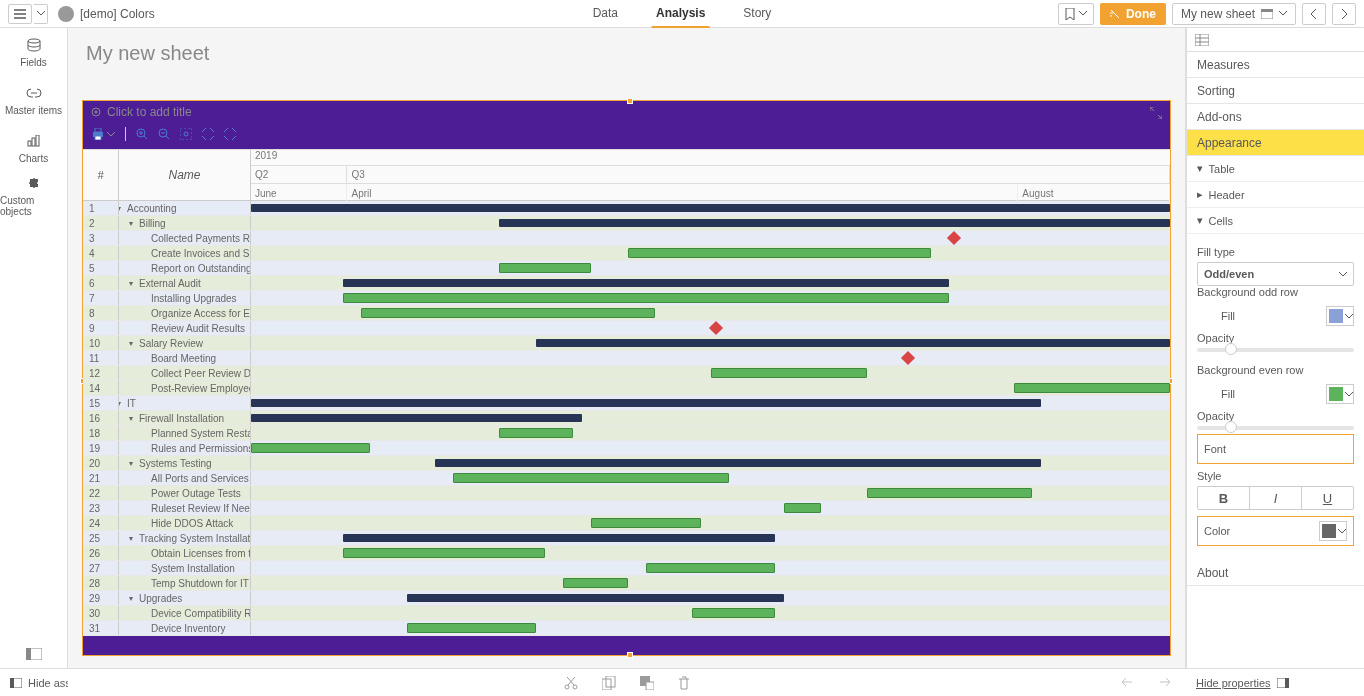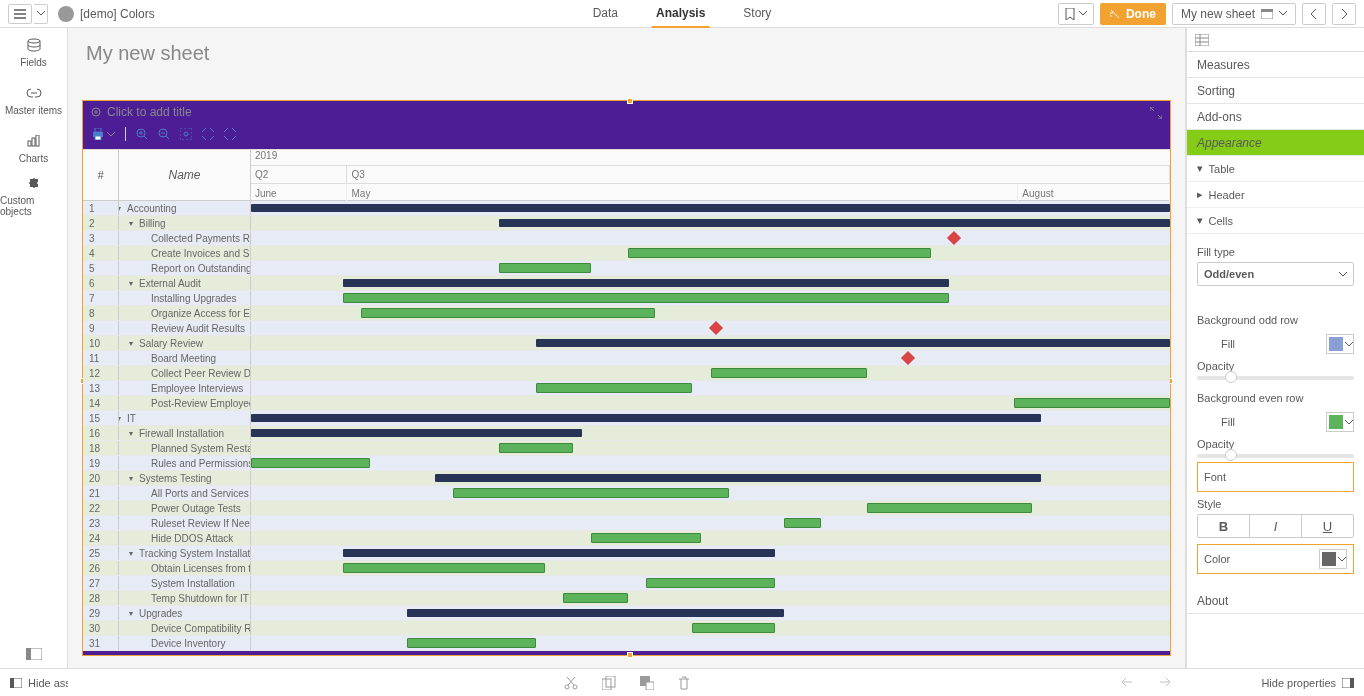--- a/index.html
+++ b/index.html
@@ -60,41 +60,41 @@
 .tree-tog { position:absolute; font-size:8px; color:#666; }
 .bar { position:absolute; top:2px; height:11px; border-radius:1px; }
 .bar.summary { background:#283455; top:3px; height:8px; }
 .bar.task { background:#5cb35c; border:1px solid #3d8a3d; height:10px; }
 .milestone { position:absolute; width:10px; height:10px; background:#d94545; transform: rotate(45deg); top:2px; }
 
 
 .right-panel { position:absolute; top:28px; right:0; width:178px; bottom:28px; background:#fff; border-left:1px solid #ddd; overflow-y:auto; font-size:11px; }
 .rp-top { height:24px; border-bottom:1px solid #ddd; display:flex; align-items:center; padding:0 8px; }
 .rp-sec { height:26px; border-bottom:1px solid #e5e5e5; display:flex; align-items:center; padding:0 10px; font-size:12px; color:#595959; cursor:pointer; }
-.rp-sec.group { background:#84cc16;font-style:italic; }
+.rp-sec.group { background:#fde047; }
 .rp-sub { padding:6px 10px; border-bottom:1px solid #eee; display:flex; align-items:center; gap:6px; font-size:11px; color:#595959; cursor:pointer; }
 .rp-body { padding:6px 10px; }
 .rp-label { font-size:11px; color:#595959; margin-top:6px; margin-bottom:4px; }
 .rp-select { width:100%; height:24px; border:1px solid #ccc; border-radius:2px; padding:0 6px; font-size:11px; display:flex; align-items:center; justify-content:space-between; cursor:pointer; background:#fff; }
 .rp-row { display:flex; align-items:center; justify-content:space-between; margin-top:8px;padding-left:24px; }
 .color-swatch { width:28px; height:20px; border:1px solid #ccc; display:flex; align-items:center; cursor:pointer; }
 .color-box { width:14px; height:14px; margin-left:2px; }
 .slider { width:100%; height:4px; background:#e5e5e5; border-radius:2px; margin-top:4px; position:relative; }
 .slider-thumb { width:12px; height:12px; background:#fff; border:1px solid #ccc; border-radius:50%; position:absolute; top:-5px; left:18%; }
 .rp-font-hdr { border:1px solid #f2a230; padding:8px 6px; font-size:11px; margin:4px 0; cursor:pointer; }
 .style-btns { display:flex; border:1px solid #ccc; border-radius:2px; }
 .style-btn { flex:1; height:22px; display:flex; align-items:center; justify-content:center; border-right:1px solid #ccc; cursor:pointer; font-size:13px; }
 .style-btn:last-child { border-right:none; }
 .color-row-hl { border:1px solid #f2a230; padding:4px 6px; display:flex; align-items:center; justify-content:space-between; margin-top:6px; }
 
 
 .bottom-left { position:absolute; bottom:0; left:0; height:28px; border-top:1px solid #ddd; background:#fff; display:flex; align-items:center; padding:0 10px; font-size:11px; gap:6px; width:178px; cursor:pointer; }
 .bottom-mid { position:absolute; bottom:0; left:68px; right:178px; height:28px; border-top:1px solid #ddd; background:#fff; display:flex; align-items:center; justify-content:center; gap:24px; }
 .bm-icon { cursor:pointer; opacity:0.6; }
-.bottom-right { position:absolute; bottom:0; right:0; width:178px; height:28px; border-top:1px solid #ddd; background:#fff; display:flex; align-items:center; justify-content:flex-end; padding:0 10px; gap:6px; font-size:11px; cursor:pointer; }
+.bottom-right { position:absolute; bottom:0; right:0; width:178px; height:28px; border-top:1px solid #ddd; background:#fff; display:flex; align-items:center; justify-content:flex-start; padding:0 10px; gap:6px; font-size:11px; cursor:pointer;text-decoration:underline; }
 .undo-redo { position:absolute; bottom:0; right:178px; height:28px; display:flex; align-items:center; gap:16px; padding-right:16px; }
 
 .sel-handle { position:absolute; width:6px; height:6px; background:#f2a230; border:1px solid #fff; }
 </style>
 </head>
 <body>
 
 <div class="topbar">
   <div class="menu-btn">
     <svg width="12" height="10">
@@ -259,21 +259,21 @@
         <div class="gh-col-num">#</div>
         <div class="gh-col-name">Name</div>
         <div class="gh-timeline">
           <div class="gh-year">2019</div>
           <div class="gh-q-row">
             <div class="gh-q" style="width:10.5%">Q2</div>
             <div class="gh-q" style="width:89.5%">Q3</div>
           </div>
           <div class="gh-m-row">
             <div class="gh-m" style="width:10.5%">June</div>
-            <div class="gh-m" style="width:73%">May</div>
+            <div class="gh-m" style="width:73%">April</div>
             <div class="gh-m" style="width:16.5%">August</div>
           </div>
         </div>
       </div>
       <div class="gantt-body" id="gantt-body">
           <div class="grow odd">
             <div class="gc-num">1</div>
             <div class="gc-name" style="padding-left: 8px;">
               <span class="tree-tog" style="left: -2px;">▾</span>
               <span>Accounting</span>
@@ -375,29 +375,20 @@
               <div class="milestone" style="left: 71%;"></div>
             </div>
           </div>
           <div class="grow even">
             <div class="gc-num">12</div>
             <div class="gc-name" style="padding-left: 32px;">
               <span>Collect Peer Review Data</span>
             </div>
             <div class="gc-tl">
               <div class="bar task" style="left: 50%; width: 17%;"></div>
-            </div>
-          </div>
-          <div class="grow odd">
-            <div class="gc-num">13</div>
-            <div class="gc-name" style="padding-left: 32px;">
-              <span>Employee Interviews</span>
-            </div>
-            <div class="gc-tl">
-              <div class="bar task" style="left: 31%; width: 17%;"></div>
             </div>
           </div>
           <div class="grow even">
             <div class="gc-num">14</div>
             <div class="gc-name" style="padding-left: 32px;">
               <span>Post-Review Employee Int</span>
             </div>
             <div class="gc-tl">
               <div class="bar task" style="left: 83%; width: 17%;"></div>
             </div>
@@ -580,21 +571,21 @@
       <span>Cells</span>
     </div>
   <div class="rp-body">
     <div class="rp-label">Fill type</div>
     <div class="rp-select">
       <span style="font-weight:bold">Odd/even</span>
       <svg width="8" height="5">
           <path d="M0 0l4 4 4-4" fill="none" stroke="#595959"></path>
         </svg>
     </div>
-    <div class="rp-label" style="margin-top:28px">Background odd row</div>
+    <div class="rp-label" style="margin-top:0">Background odd row</div>
     <div class="rp-row">
       <span>Fill</span>
       <div class="color-swatch">
           <div class="color-box" id="odd-color" style="background: rgb(138, 160, 214);"></div>
           <svg width="8" height="5" style="margin-left:2px">
             <path d="M0 0l4 4 4-4" fill="none" stroke="#595959"></path>
           </svg>
         </div>
     </div>
     <div class="rp-label">Opacity</div>

